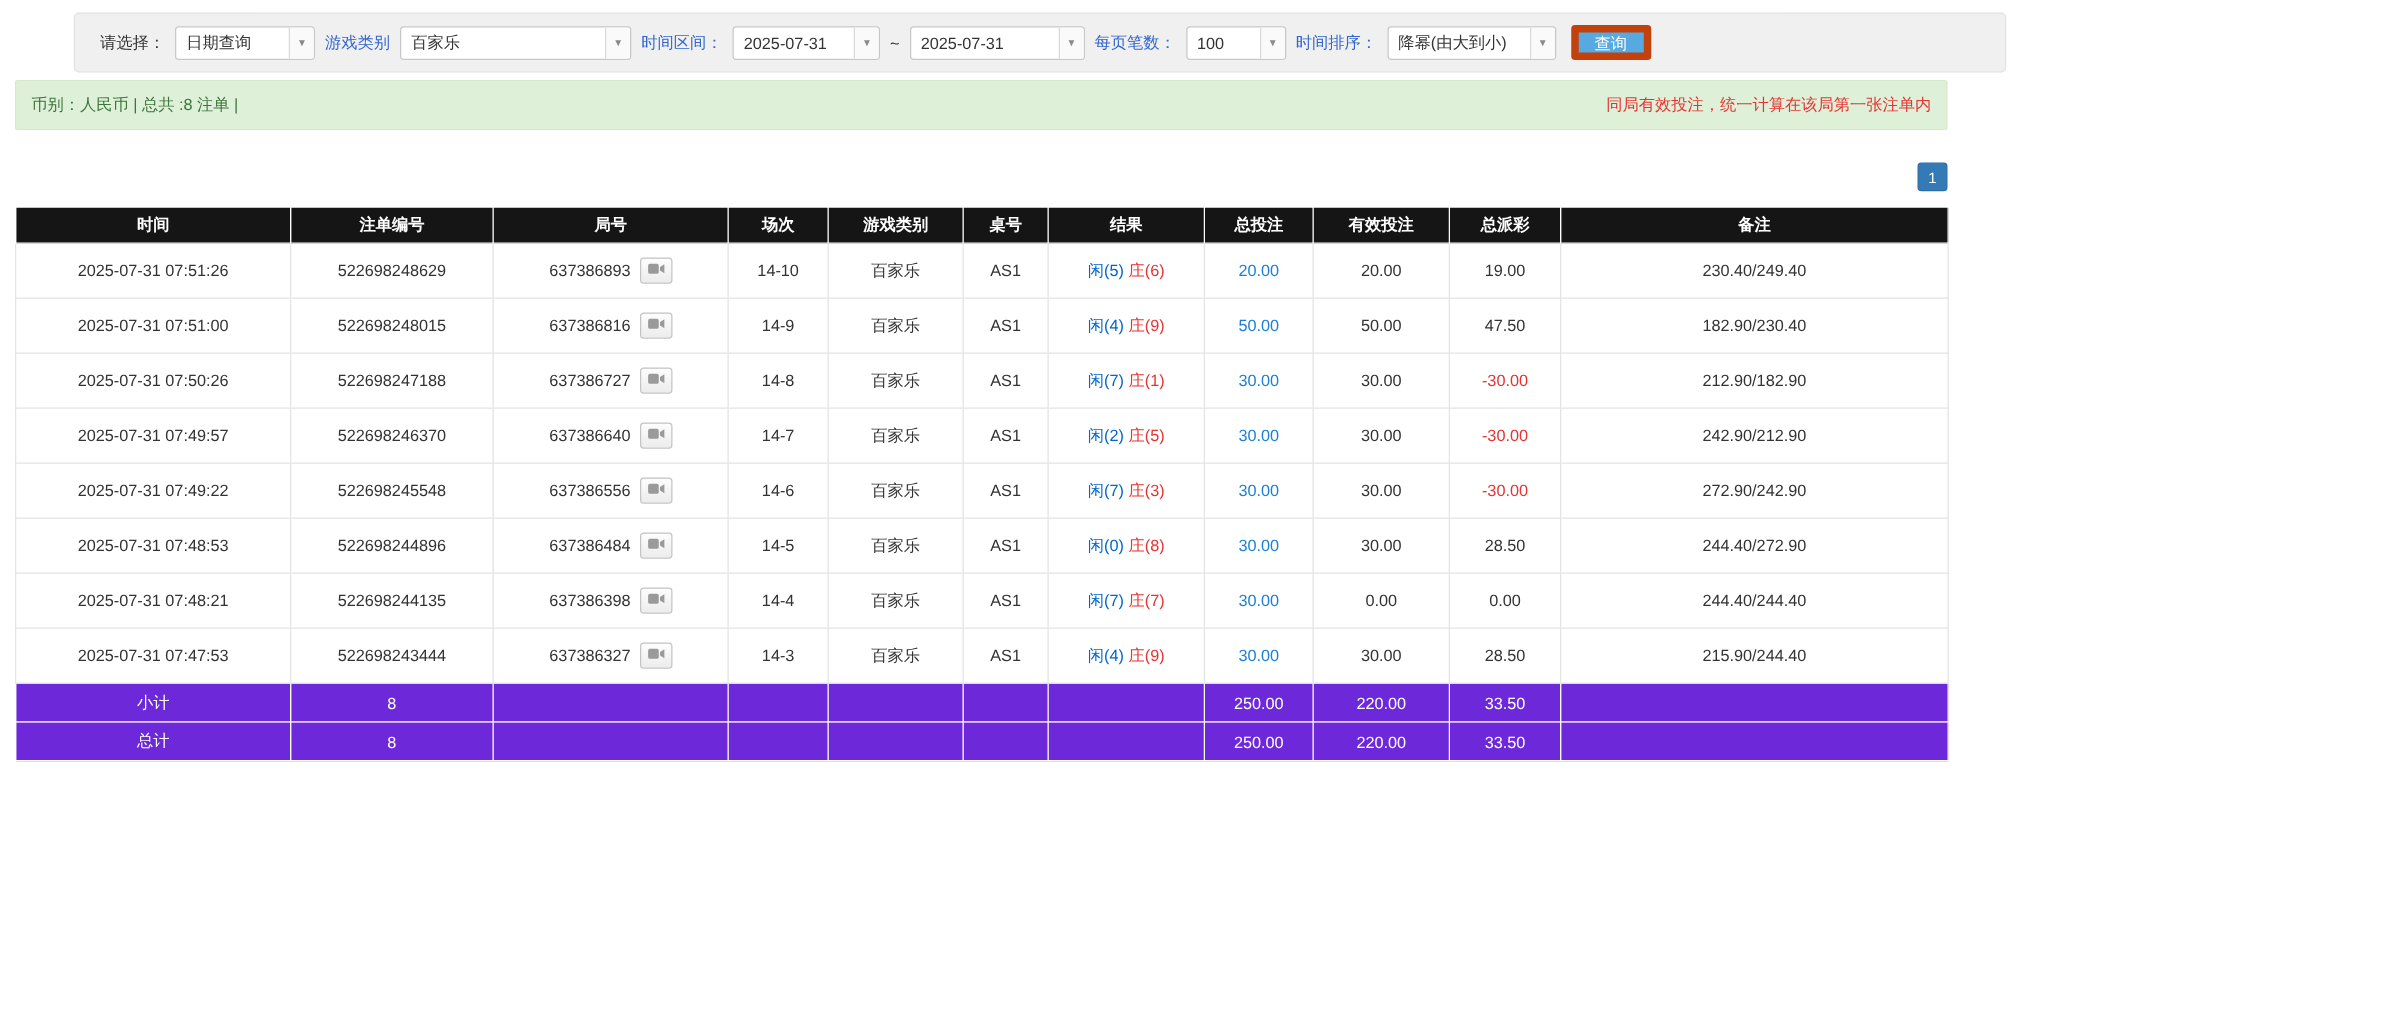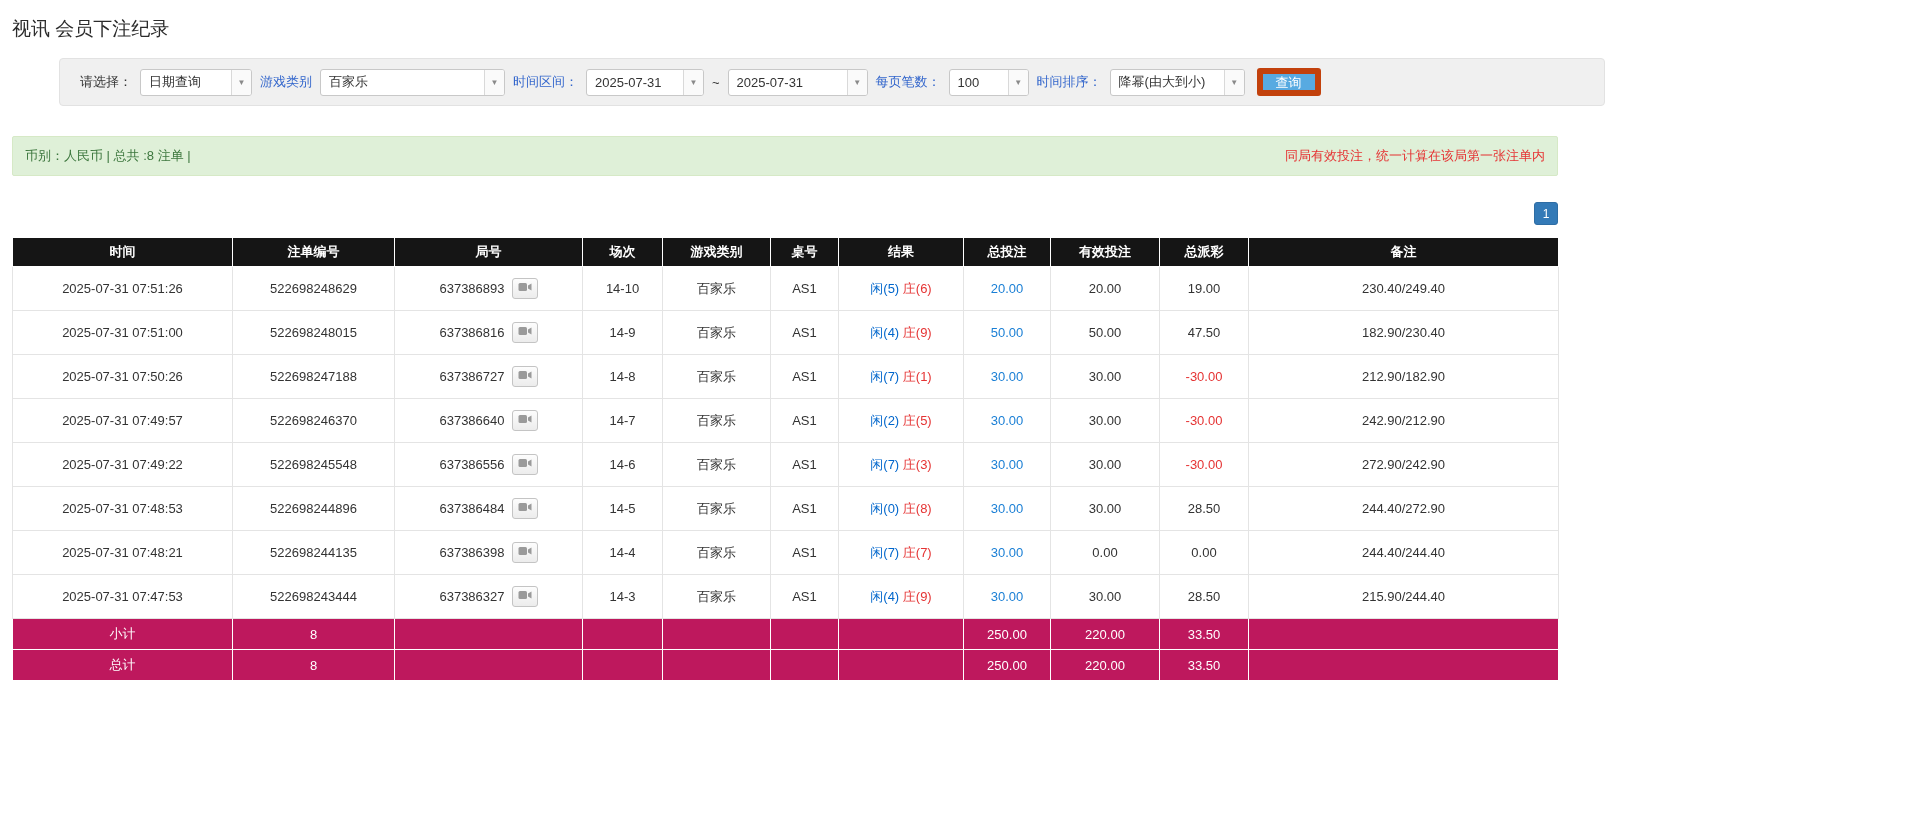--- a/index.html
+++ b/index.html
@@ -82,21 +82,21 @@
     border-radius: 3px;
     font-size: 13px;
     font-family: inherit;
     cursor: pointer;
     margin-left: 4px;
   }
 
   
   .summary-bar {
     width: 1546px;
-    margin-top: 30px;
+    margin-top: 6px;
     background: #dff0d8;
     border: 1px solid #d6e9c6;
     border-radius: 2px;
     padding: 10px 12px;
     display: flex;
     justify-content: space-between;
     align-items: center;
   }
   .summary-left { color: #3c763d; }
   .summary-right { color: #e53333; }
@@ -157,34 +157,33 @@
     justify-content: center;
     width: 26px;
     height: 21px;
     background: linear-gradient(#fdfdfd, #ececec);
     border: 1px solid #c4c4c4;
     border-radius: 3px;
     cursor: pointer;
   }
 
   .data-table tr.sumrow td {
-    background: #be185d;
+    background: #6d28d9;
     color: #fff;
     height: 31px;
     text-align: center;
     border: 1px solid #ffffff;
     font-size: 13px;
   }
 </style>
 </head>
 <body>
 
 <div class="container">
 
-  <h1 class="page-title">视讯 会员下注纪录</h1>
 
   <div class="filter-bar">
     <span class="flabel dark">请选择：</span>
     <div class="combo w125">
       <input value="日期查询" style="">
       <span class="caret-btn">▼</span>
     </div>
 
     <span class="flabel">游戏类别</span>
     <div class="combo w185">

